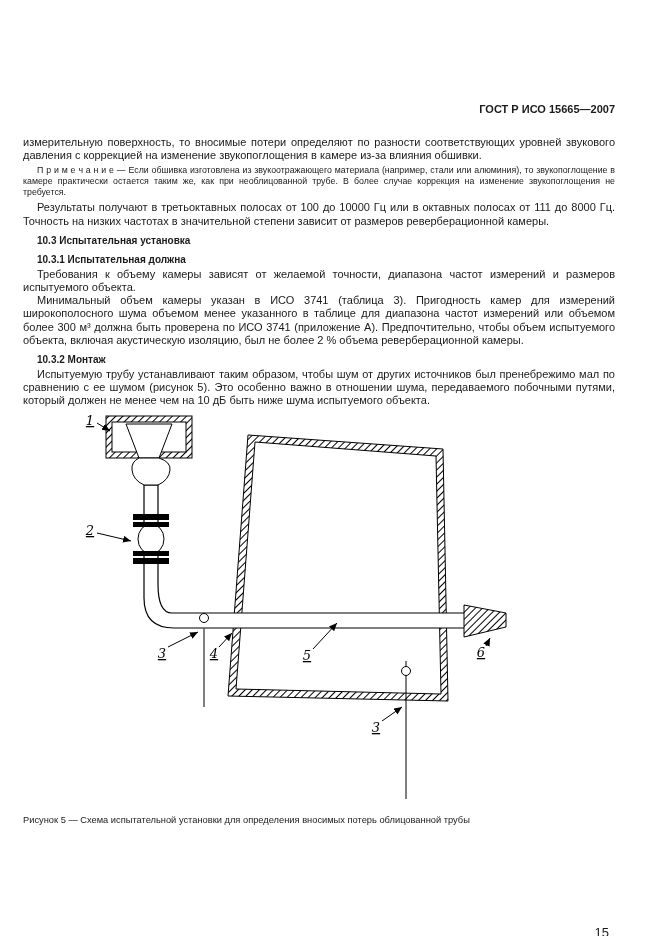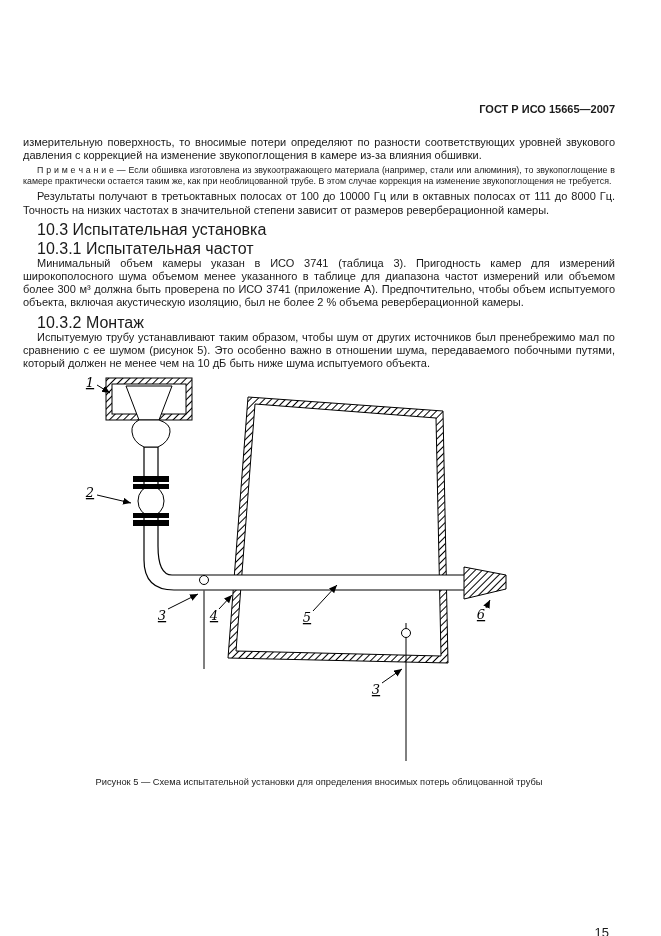--- a/index.html
+++ b/index.html
@@ -6,41 +6,42 @@
   .page{
     width:661px;height:936px;background:#fff;position:relative;overflow:hidden;
     font-family:"Liberation Sans",sans-serif;color:#1a1a1a;
     padding:55px 46px 0 23px;box-sizing:border-box;margin-top:48px;
   }
   .std-header{text-align:right;font-weight:bold;font-size:11px;margin-bottom:21px;}
   p{margin:0;}
   p.body{font-size:11px;line-height:13.2px;text-align:justify;}
   p.ind{text-indent:14px;}
   p.note{font-size:8.8px;line-height:11px;text-align:justify;text-indent:14px;margin:3px 0;}
-  p.heading{font-size:16px;line-height:13px;font-weight:normal;text-indent:14px;margin:6px 0 2px;}
+  p.heading{font-size:10px;line-height:13px;font-weight:bold;text-indent:14px;margin:6px 0 2px;}
   .diagram{position:relative;height:392px;margin:3px -46px 0 -47px;}
   .diagram svg{display:block;width:661px;height:392px;}
   p.legend{font-size:8px;line-height:10px;font-style:italic;text-align:justify;margin:2px 0 0;}
-  p.caption{font-size:9.3px;text-align:center;margin-top:12px;}
+  p.caption{font-size:9.3px;text-align:left;margin-top:12px;}
   .pagenum{position:absolute;right:52px;bottom:44px;font-size:13px;}
 </style>
 </head>
 <body>
 
 <div class="page">
 
   <div class="std-header">ГОСТ Р ИСО 15665—2007</div>
 
   <p class="body">измерительную поверхность, то вносимые потери определяют по разности соответствующих уровней звукового давления с коррекцией на изменение звукопоглощения в камере из-за влияния обшивки.</p>
-  <p class="note">П р и м е ч а н и е — Если обшивка изготовлена из звукоотражающего материала (например, стали или алюминия), то звукопоглощение в камере практически остается таким же, как при необлицованной трубе. В этом случае коррекция на изменение звукопоглощения не требуется.</p>
+  <p class="note">П р и м е ч а н и е — Если обшивка изготовлена из звукоотражающего материала (например, стали или алюминия), то звукопоглощение в камере практически остается таким же, как при необлицованной трубе. В более случае коррекция на изменение звукопоглощения не требуется.</p>
   <p class="body ind">Результаты получают в третьоктавных полосах от 100 до 10000 Гц или в октавных полосах от 111 до 8000 Гц. Точность на низких частотах в значительной степени зависит от размеров реверберационной камеры.</p>
 
   <p class="heading">10.3 Испытательная установка</p>
-  <p class="heading">10.3.1 Испытательная частот</p>
+  <p class="heading">10.3.1 Испытательная должна</p>
 
+  <p class="body ind">Требования к объему камеры зависят от желаемой точности, диапазона частот измерений и размеров испытуемого объекта.</p>
   <p class="body ind">Минимальный объем камеры указан в ИСО 3741 (таблица 3). Пригодность камер для измерений широкополосного шума объемом менее указанного в таблице для диапазона частот измерений или объемом более 300 м³ должна быть проверена по ИСО 3741 (приложение А). Предпочтительно, чтобы объем испытуемого объекта, включая акустическую изоляцию, был не более 2 % объема реверберационной камеры.</p>
 
   <p class="heading">10.3.2 Монтаж</p>
   <p class="body ind">Испытуемую трубу устанавливают таким образом, чтобы шум от других источников был пренебрежимо мал по сравнению с ее шумом (рисунок 5). Это особенно важно в отношении шума, передаваемого побочными путями, который должен не менее чем на 10 дБ быть ниже шума испытуемого объекта.</p>
 
   <div class="diagram">
     <svg viewBox="0 0 661 392" xmlns="http://www.w3.org/2000/svg">
       <defs>
         <pattern id="hatch" patternUnits="userSpaceOnUse" width="5" height="5" patternTransform="rotate(45)">
           <rect width="5" height="5" fill="#fff"></rect>

